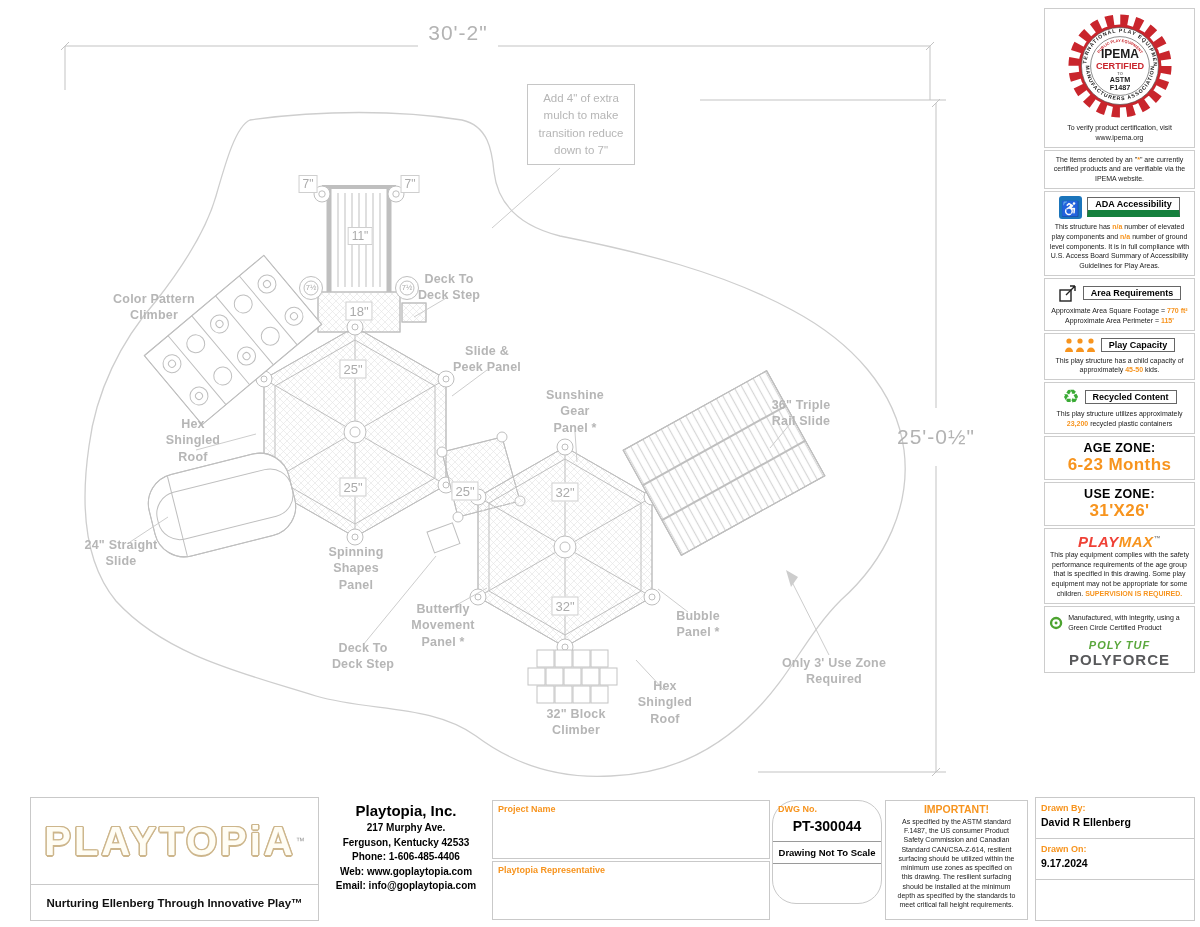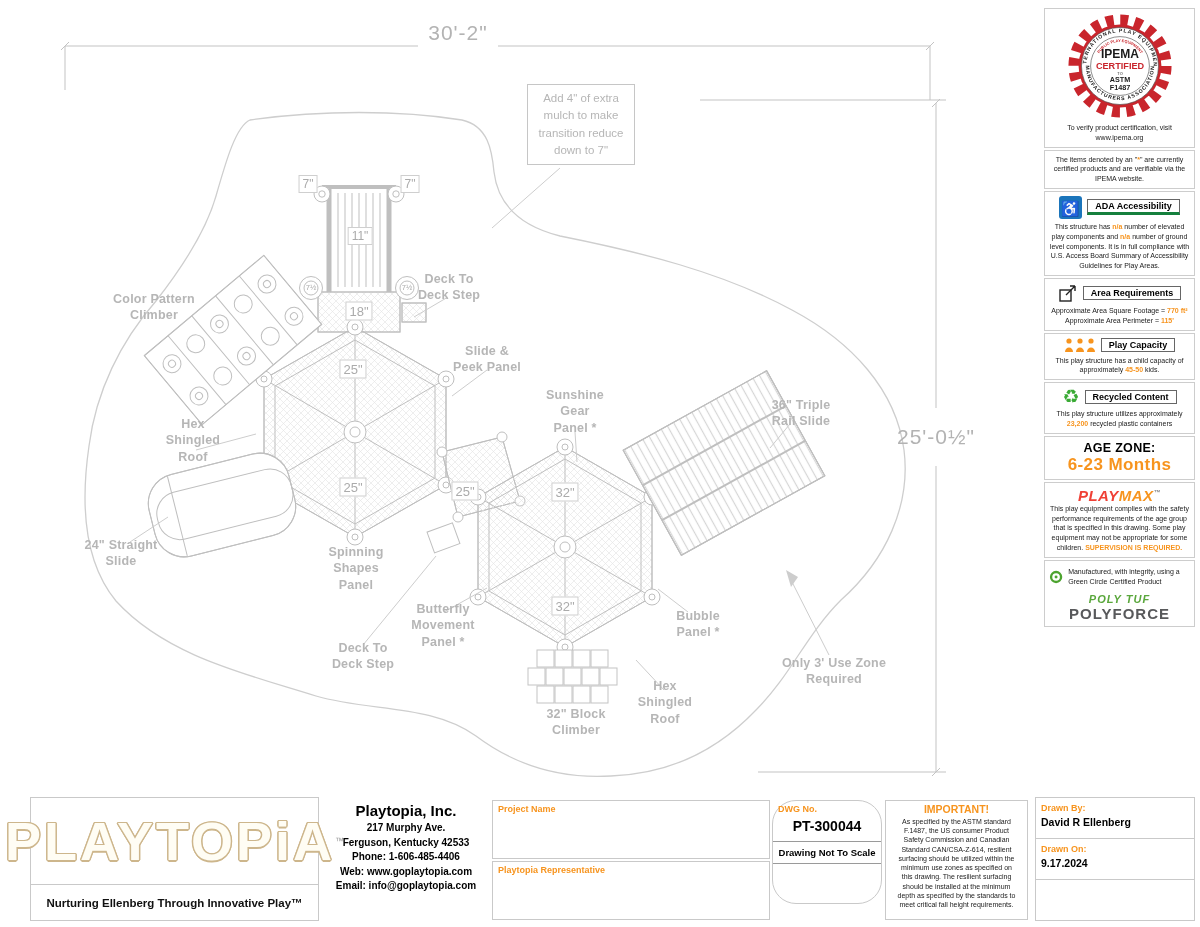--- a/index.html
+++ b/index.html
@@ -13,37 +13,37 @@
   .sizelabel { position:absolute; transform:translate(-50%,-50%); background:#fff; border:1px solid #cfcfcf; color:#ababab; font-size:12px; line-height:1; padding:2px 3px; white-space:nowrap; }
   .sizelabel.tiny { border:none; background:transparent; font-size:7.5px; padding:0; }
   .notebox { position:absolute; left:527px; top:84px; width:108px; border:1px solid #c6c6c6; color:#b6b6b6; font-size:11.5px; line-height:1.5; text-align:center; padding:5px 4px; background:#fff; }
 
   
   #sidebar { position:absolute; left:1044px; top:8px; width:151px; display:flex; flex-direction:column; gap:2px; }
   .sb-box { border:1px solid #cdcdcd; background:#fff; padding:4px 4px; text-align:center; }
   .sb-body { font-size:7px; line-height:1.4; color:#1a1a1a; text-align:center; }
   .ob { color:#f7941e; font-weight:bold; }
   .sb-title { display:inline-block; border:1px solid #666; padding:1px 7px; font-weight:bold; font-size:9px; color:#000; background:#fff; white-space:nowrap; }
-  .sb-title.ada-t { border-bottom:3px solid #15803d;text-align:right; }
+  .sb-title.ada-t { border-bottom:7px solid #15803d;text-align:right; }
   .sb-head { display:flex; align-items:center; justify-content:center; gap:5px; margin-bottom:3px; }
   .sb-big-label { font-weight:bold; font-size:12.5px; color:#000; letter-spacing:.3px; }
   .sb-big-value { font-weight:bold; font-size:17px; color:#f7941e; letter-spacing:.4px; }
   .pm-logo { font-weight:bold; font-style:italic; font-size:15px; letter-spacing:.5px; }
   .pm-play { color:#ef4136; } .pm-max { color:#f7941e; }
   .pm-tm { font-size:7px; color:#888; vertical-align:super; }
   .supervision { color:#f7941e; font-weight:bold; }
   .green-row { display:flex; align-items:center; gap:5px; text-align:left; }
   .poly1 { font-weight:bold; font-style:italic; color:#5aa73c; font-size:11px; letter-spacing:1px; }
   .poly2 { font-weight:bold; color:#58595b; font-size:15px; letter-spacing:1px; }
 
   
   .tb { position:absolute; border:1px solid #c9c9c9; background:#fff; }
   #logo-box { left:30px; top:797px; width:289px; height:124px; }
   .logo-area { height:86px; display:flex; align-items:center; justify-content:center; }
-  .logo-text { font-size:54px; font-weight:bold; letter-spacing:3px; color:#fffdf4;
+  .logo-text { font-size:40px; font-weight:bold; letter-spacing:3px; color:#fffdf4;
     text-shadow:1.5px 0 #cdb68c,-1.5px 0 #cdb68c,0 1.5px #cdb68c,0 -1.5px #cdb68c,1px 1px #cdb68c,-1px -1px #cdb68c,1px -1px #cdb68c,-1px 1px #cdb68c; }
   .logo-tm { font-size:9px; color:#9a9a9a; vertical-align:super; }
   .logo-tagline { border-top:1px solid #c9c9c9; height:36px; display:flex; align-items:center; justify-content:center; font-weight:bold; font-size:11.5px; color:#111; }
   #company { position:absolute; left:322px; top:802px; width:168px; height:118px; text-align:center; }
   .co-name { font-weight:bold; font-size:15px; margin-bottom:2px; }
   .co-line { font-weight:bold; font-size:10px; line-height:1.45; }
   .tb-label { color:#f7941e; font-size:9px; font-weight:bold; display:block; text-align:left; padding:3px 5px; }
   #project-box { left:492px; top:800px; width:278px; height:59px; }
   #rep-box { left:492px; top:861px; width:278px; height:59px; }
   #dwg-box { left:772px; top:800px; width:110px; height:104px;border-radius:24px; }
@@ -330,20 +330,24 @@
       <span class="sb-title">Recycled Content</span>
     </div>
     <div class="sb-body"><span>This play structure utilizes approximately </span><span class="ob">23,200</span><span> recycled plastic containers</span></div>
   </section>
 
   <section class="sb-box">
     <div class="sb-big-label">AGE ZONE:</div>
     <div class="sb-big-value">6-23 Months</div>
   </section>
 
+  <section class="sb-box">
+    <div class="sb-big-label">USE ZONE:</div>
+    <div class="sb-big-value">31'X26'</div>
+  </section>
 
   <section class="sb-box">
     <div class="pm-logo"><span class="pm-play">PLAY</span><span class="pm-max">MAX</span><span class="pm-tm">™</span></div>
     <div class="sb-body"><span>This play equipment complies with the safety performance requirements of the age group that is specified in this drawing. Some play equipment may not be appropriate for some children. </span><span class="supervision">SUPERVISION IS REQUIRED.</span></div>
   </section>
 
   <section class="sb-box">
     <div class="green-row">
       <svg width="24" height="24" viewBox="0 0 24 24">
         <circle cx="12" cy="12" r="8.5" fill="none" stroke="#4ca32f" stroke-width="4"></circle>

